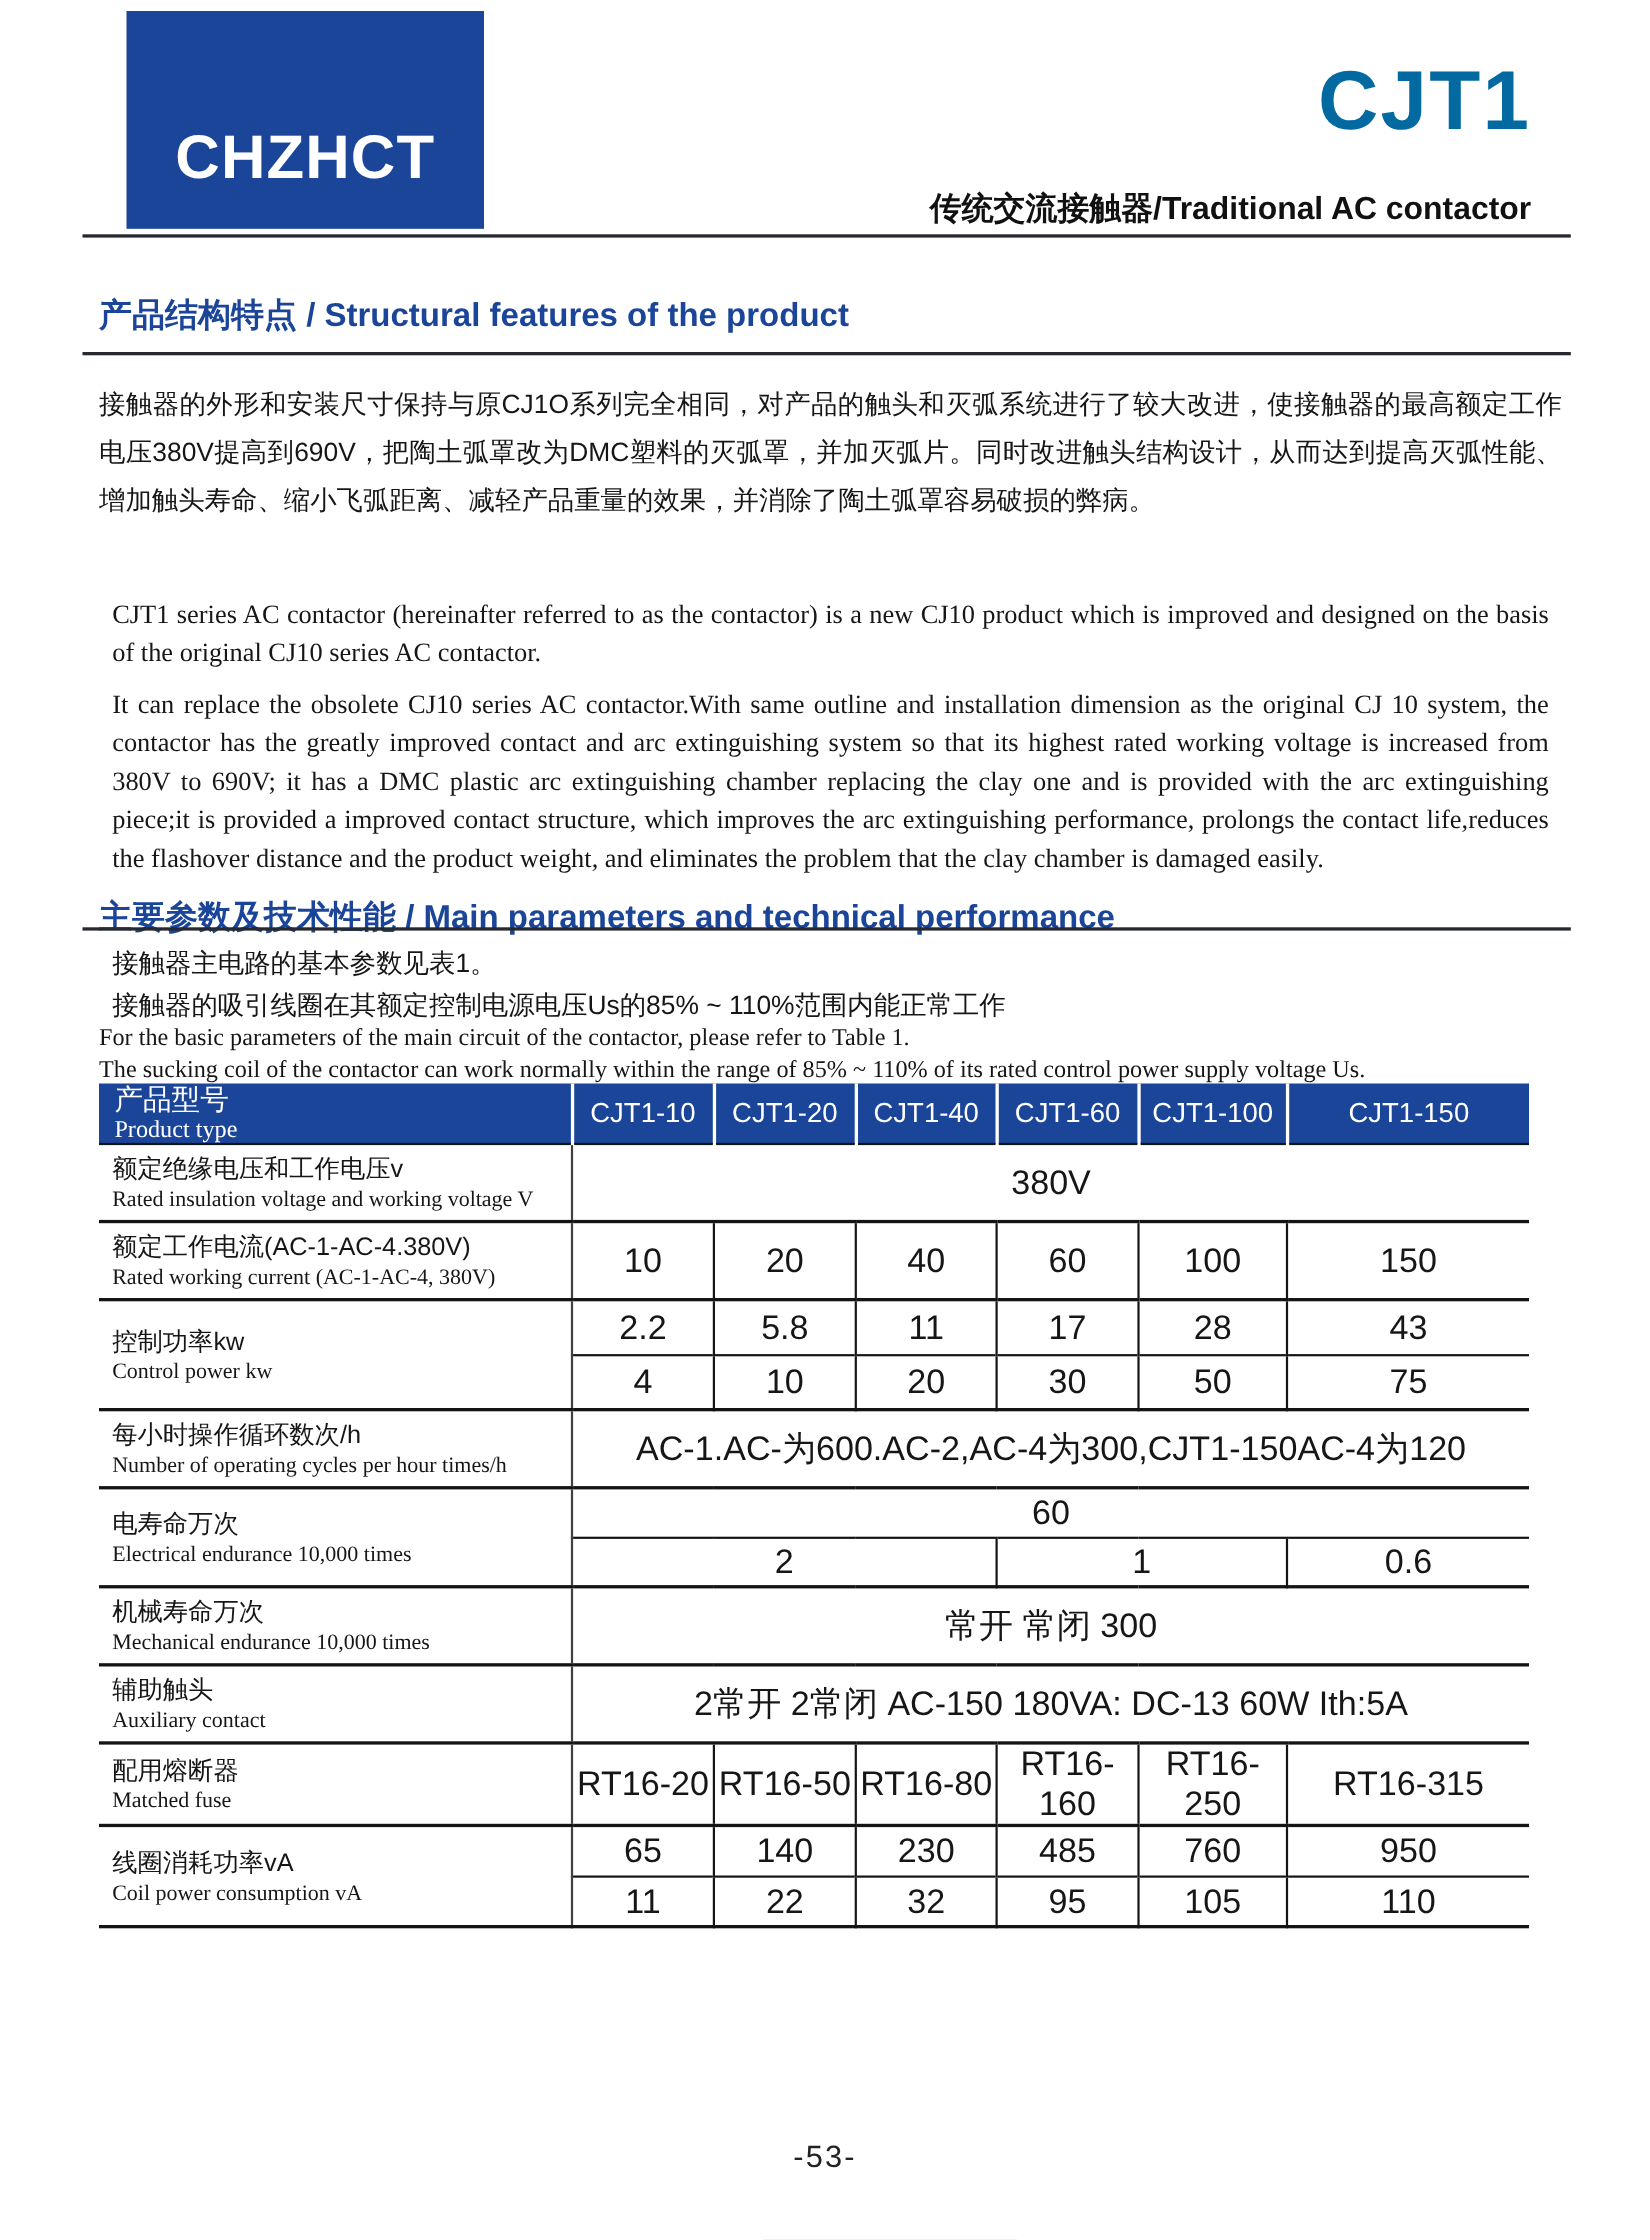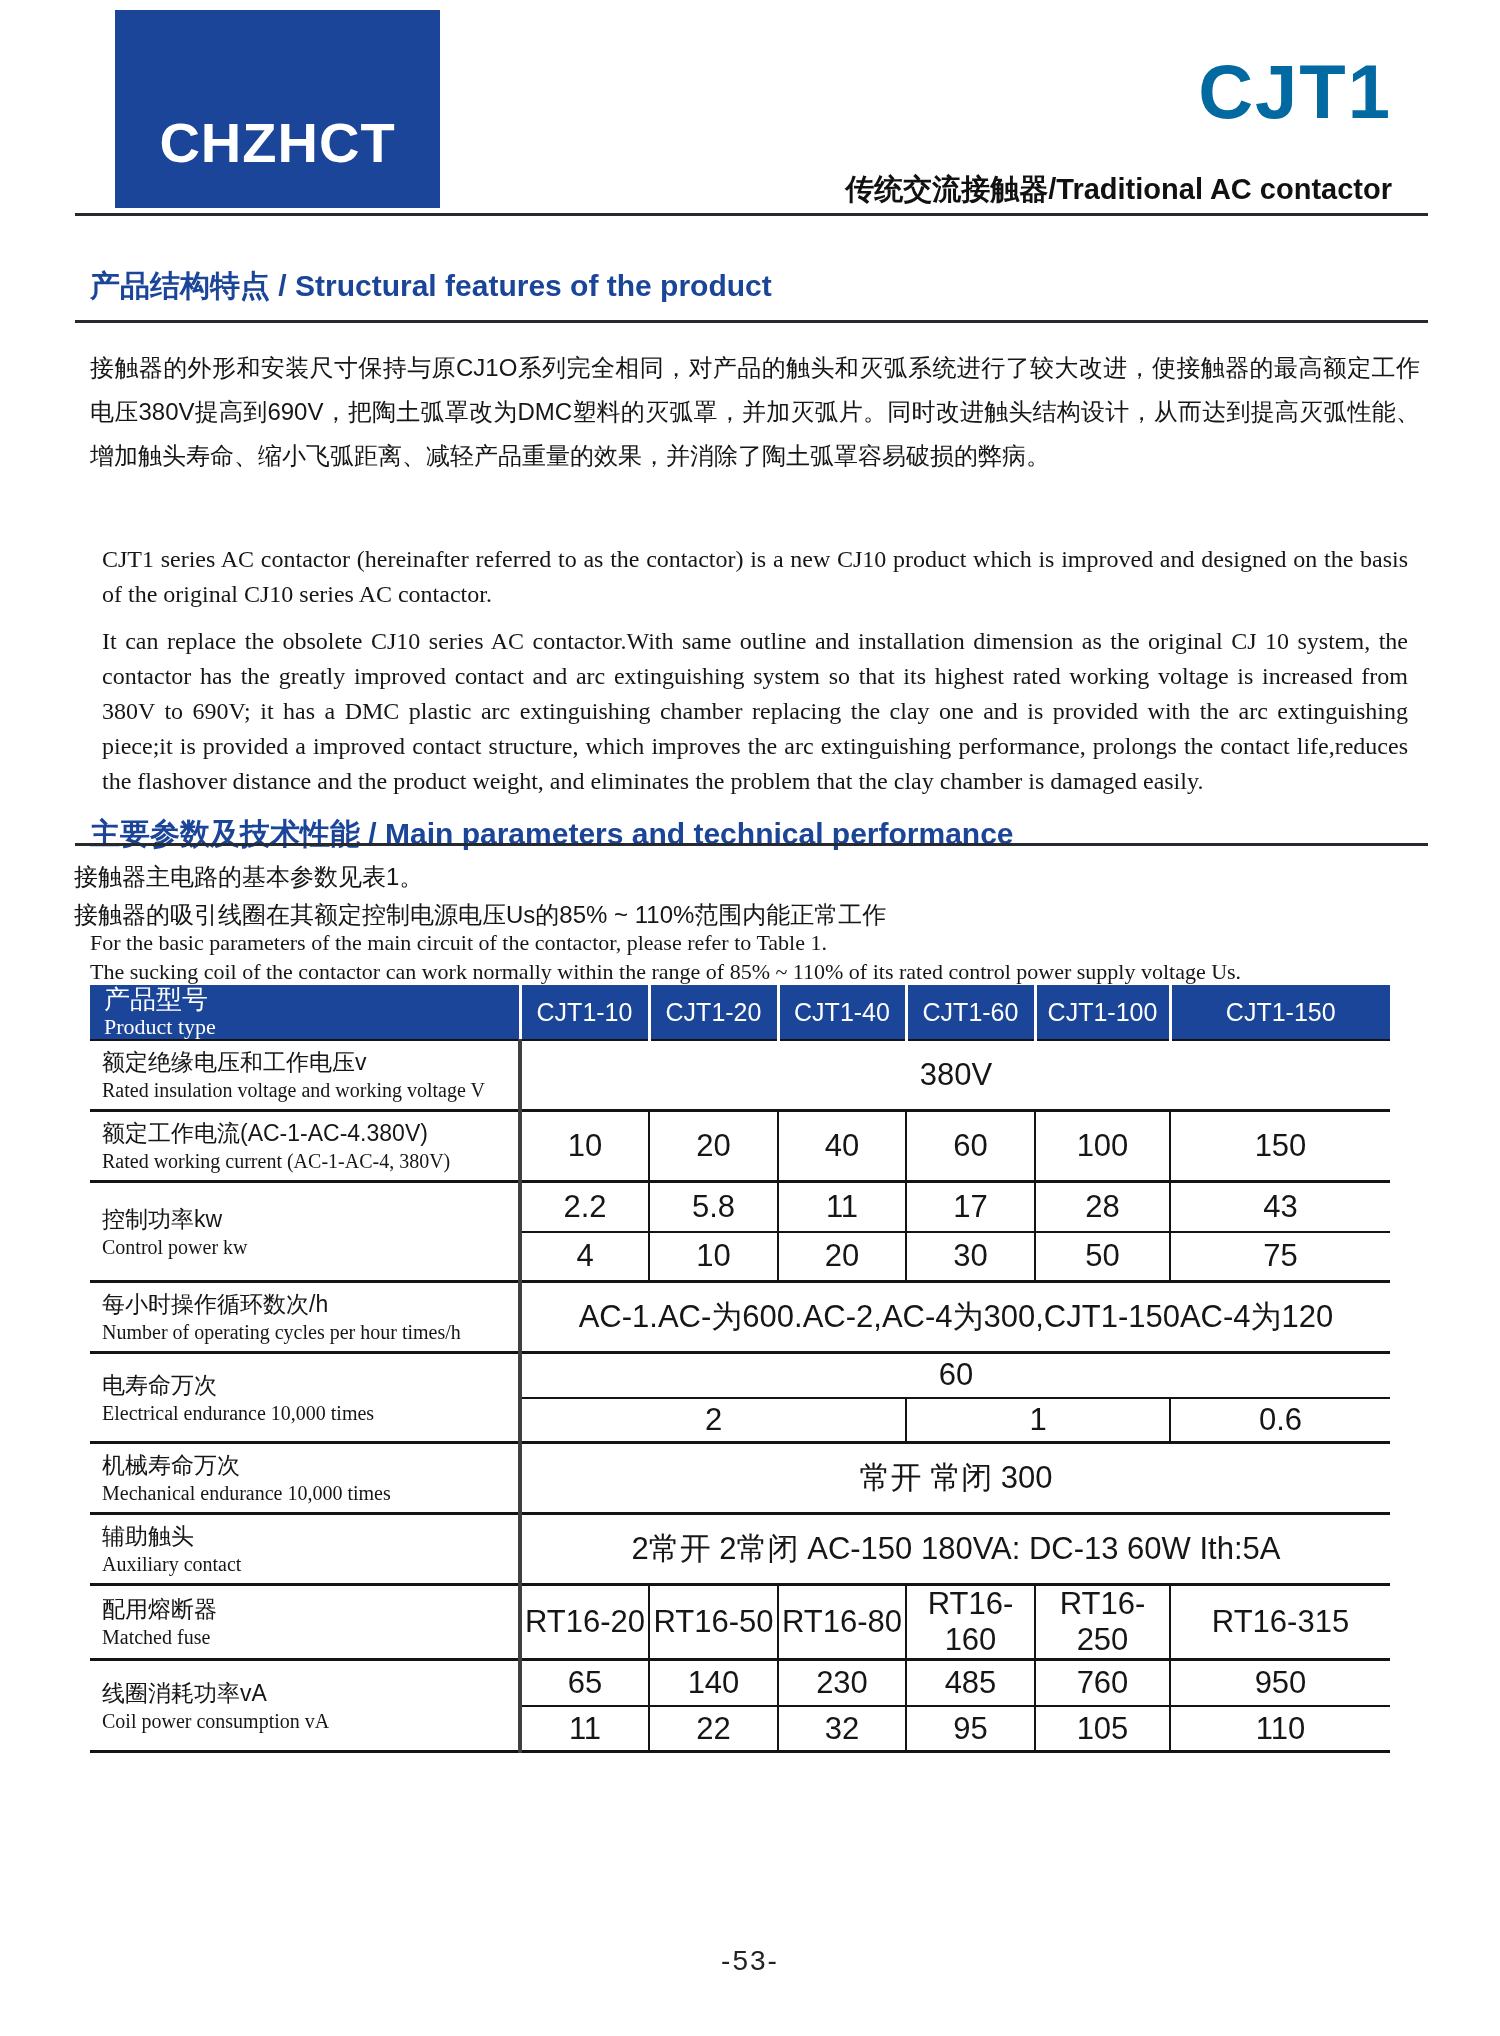--- a/index.html
+++ b/index.html
@@ -48,21 +48,21 @@
     font-size:24px;line-height:44px;text-align:justify;
   }
   .cn-par p{margin:0;}
   .en-par{
     position:absolute;left:90px;width:1330px;top:530px;
     font-family:"Liberation Serif", serif;
     font-size:24px;line-height:35px;text-align:justify;
   }
   .en-par p{margin:12px;}
   .s2-cn{
-    position:absolute;left:74px;width:1330px;top:858px;
+    position:absolute;left:102px;width:1330px;top:858px;
     font-size:24px;line-height:38px;
   }
   .s2-cn p{margin:0;}
   .s2-en{
     position:absolute;left:90px;width:1330px;top:928px;
     font-family:"Liberation Serif", serif;font-size:22px;line-height:29px;
   }
   .s2-en p{margin:0;}
   
   .tbl-wrap{position:absolute;left:90px;top:985px;}
@@ -74,21 +74,21 @@
   .tbl th{
     background:#1b4598;color:#ffffff;font-weight:normal;
     border-bottom:2px solid #141414;
   }
   th.h-label{text-align:left;padding-left:14px;}
   .h-cn{display:block;font-size:26px;line-height:1.15;}
   .h-en{display:block;font-family:"Liberation Serif", serif;font-size:22px;line-height:1.1;}
   th.h-col{border-left:3px solid #ffffff;font-size:25px;}
   td.lbl{
     text-align:left;padding:6px 8px 6px 12px;
-    border-right:4px solid #404040;
+    border-right:2px solid #404040;
   }
   .lbl-cn{display:block;font-size:23px;line-height:1.35;}
   .lbl-en{display:block;font-family:"Liberation Serif", serif;font-size:20px;line-height:1.25;}
   td.val{
     text-align:center;font-size:31px;
     border-left:2px solid #141414;
   }
   tr.major>td{border-top:3px solid #141414;}
   tr.sub>td{border-top:2px solid #141414;}
   tr.rh54{height:54px;} tr.rh62{height:62px;} tr.rh58{height:58px;}

